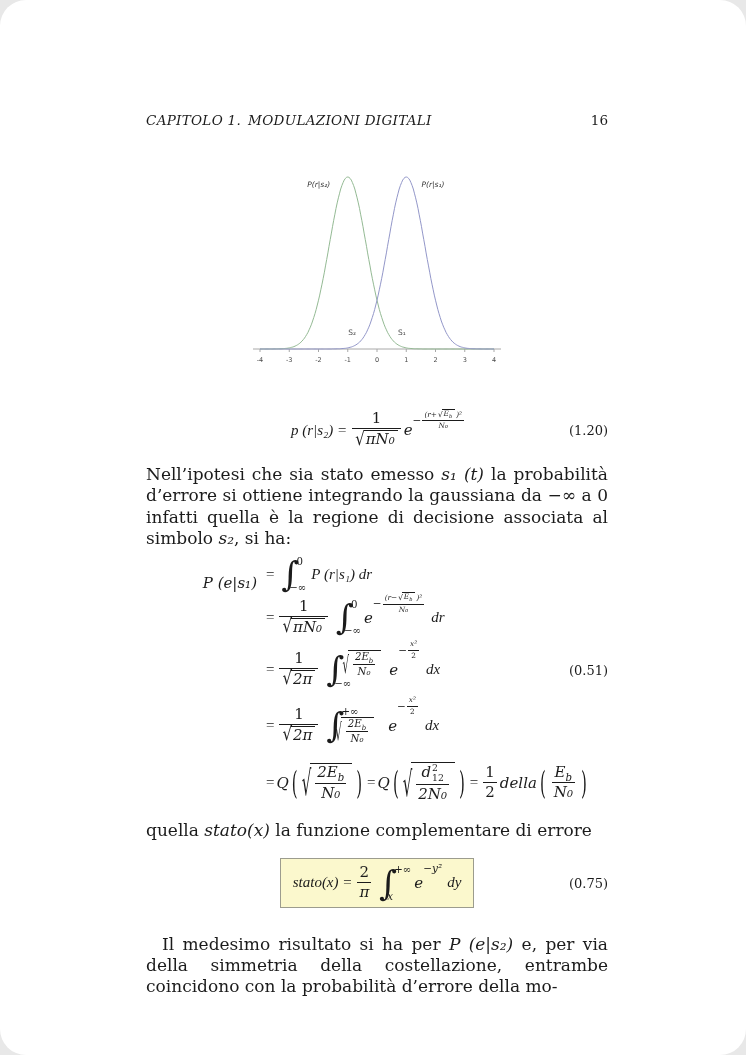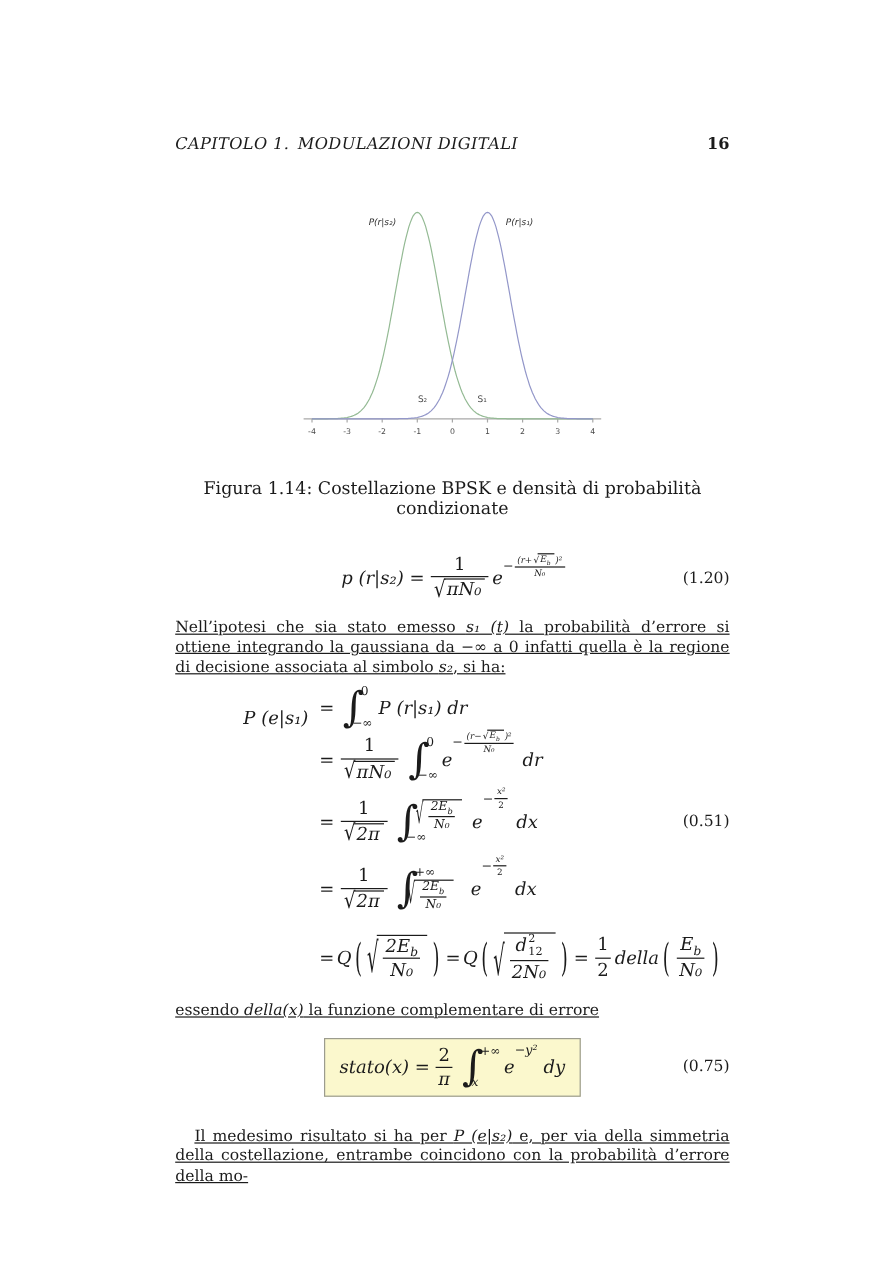--- a/index.html
+++ b/index.html
@@ -1,36 +1,36 @@
 <!DOCTYPE html>
 <html><head>
 <meta charset="utf-8">
 <style>
   html,body{margin:0;padding:0;background:#e8e8e8;}
   .page{position:relative;width:746px;height:1055px;background:#ffffff;margin:0 auto;
-        font-family:"DejaVu Serif",serif;color:#1b1b1b;overflow:hidden;}
+        font-family:"DejaVu Serif",serif;color:#1b1b1b;overflow:hidden;border-radius:26px;}
   .content{position:absolute;left:146px;top:112px;width:462px;}
 
   
   .pagehead{display:flex;justify-content:space-between;align-items:baseline;
             font-size:13.5px;}
   .ph-left{font-style:italic;letter-spacing:0.3px;}
-  .ph-right{font-style:normal;font-weight:bold;}
+  .ph-right{font-style:normal;}
 
   
   .figure{margin-top:26px;text-align:center;}
   #plot text{font-family:"DejaVu Sans",sans-serif;}
   .caption{margin-top:20px;text-align:center;font-size:14.5px;}
 
   
   .math{display:flex;align-items:center;font-family:"DejaVu Serif",serif;
         font-size:15px;white-space:nowrap;}
   .mi{font-style:italic;}
   .up{font-style:normal;}
-  .tok{margin:0 2px;}
+  .tok{margin:0 2px;font-family:Liberation Serif, serif;}
   .frac{display:inline-block;text-align:center;vertical-align:middle;margin:0 3px;line-height:1.15;}
   .frac>.num{display:block;padding:0 2px 1px;}
   .frac>.den{display:block;border-top:1px solid #1b1b1b;padding:1px 2px 0;}
   .sfrac{font-size:0.7em;margin:0 1px;}
   .sqrt{display:inline-flex;align-items:flex-end;margin:0 1px;}
   .sqrt>.rad{display:inline-block;line-height:1;margin-right:-1px;transform-origin:bottom center;font-style:normal;}
   .sqrt.med>.rad{transform:scaleY(1.25);}
   .sqrt.tall>.rad{transform:scaleY(2.3);}
   .sqrt>.rdc{border-top:1px solid #1b1b1b;padding:0 3px 0 2px;}
   .int{display:inline-flex;align-items:center;margin:0 3px 0 5px;}
@@ -45,21 +45,21 @@
   sub{font-size:0.68em;line-height:0;}
   .stk{display:inline-flex;flex-direction:column;align-items:flex-start;
        font-size:0.62em;line-height:1.1;font-style:normal;margin-left:1px;vertical-align:middle;}
 
   
   .eqrow{position:relative;display:flex;justify-content:center;align-items:center;min-height:52px;}
   .eqnum{position:absolute;right:0;top:50%;transform:translateY(-50%);
          font-size:13px;font-style:normal;}
 
   
-  .para{font-size:13px;line-height:1.26;text-align:justify;margin-top:10px;text-decoration:underline;}
+  .para{font-size:17px;line-height:1.26;text-align:justify;margin-top:10px;}
   .indent{text-indent:16px;}
 
   
   .align-block{margin-left:45px;margin-top:6px;display:flex;flex-direction:column;}
   .eqline{display:flex;align-items:center;position:relative;}
   .lhs{display:inline-flex;justify-content:flex-end;width:66px;margin-right:7px;margin-top:16px;}
   .h38{min-height:38px}.h48{min-height:48px}.h56{min-height:56px}.h58{min-height:58px}
 
   
   .hlbox{display:inline-flex;align-items:center;background:#fbf8cd;
@@ -99,23 +99,20 @@
           <text x="243" y="208" text-anchor="middle" font-size="6.5" fill="#4a4a4a">4</text>
           <path d="M9.0,195.0 L10.2,195.0 L11.3,195.0 L12.5,195.0 L13.7,195.0 L14.9,195.0 L16.0,195.0 L17.2,195.0 L18.4,195.0 L19.5,195.0 L20.7,195.0 L21.9,195.0 L23.0,194.9 L24.2,194.9 L25.4,194.9 L26.6,194.9 L27.7,194.8 L28.9,194.8 L30.1,194.8 L31.2,194.7 L32.4,194.6 L33.6,194.5 L34.7,194.4 L35.9,194.3 L37.1,194.1 L38.3,193.9 L39.4,193.6 L40.6,193.3 L41.8,193.0 L42.9,192.6 L44.1,192.1 L45.3,191.5 L46.4,190.9 L47.6,190.1 L48.8,189.2 L49.9,188.2 L51.1,187.0 L52.3,185.6 L53.5,184.1 L54.6,182.4 L55.8,180.4 L57.0,178.3 L58.1,175.8 L59.3,173.2 L60.5,170.2 L61.6,167.0 L62.8,163.4 L64.0,159.6 L65.2,155.4 L66.3,151.0 L67.5,146.2 L68.7,141.1 L69.8,135.8 L71.0,130.2 L72.2,124.3 L73.4,118.2 L74.5,111.9 L75.7,105.5 L76.9,98.9 L78.0,92.3 L79.2,85.7 L80.4,79.1 L81.5,72.7 L82.7,66.3 L83.9,60.2 L85.0,54.4 L86.2,48.9 L87.4,43.8 L88.6,39.2 L89.7,35.0 L90.9,31.5 L92.1,28.5 L93.2,26.1 L94.4,24.4 L95.6,23.3 L96.8,23.0 L97.9,23.3 L99.1,24.4 L100.3,26.1 L101.4,28.5 L102.6,31.5 L103.8,35.0 L104.9,39.2 L106.1,43.8 L107.3,48.9 L108.5,54.4 L109.6,60.2 L110.8,66.3 L112.0,72.7 L113.1,79.1 L114.3,85.7 L115.5,92.3 L116.6,98.9 L117.8,105.5 L119.0,111.9 L120.1,118.2 L121.3,124.3 L122.5,130.2 L123.7,135.8 L124.8,141.1 L126.0,146.2 L127.2,151.0 L128.3,155.4 L129.5,159.6 L130.7,163.4 L131.9,167.0 L133.0,170.2 L134.2,173.2 L135.4,175.8 L136.5,178.3 L137.7,180.4 L138.9,182.4 L140.0,184.1 L141.2,185.6 L142.4,187.0 L143.5,188.2 L144.7,189.2 L145.9,190.1 L147.1,190.9 L148.2,191.5 L149.4,192.1 L150.6,192.6 L151.7,193.0 L152.9,193.3 L154.1,193.6 L155.3,193.9 L156.4,194.1 L157.6,194.3 L158.8,194.4 L159.9,194.5 L161.1,194.6 L162.3,194.7 L163.4,194.8 L164.6,194.8 L165.8,194.8 L167.0,194.9 L168.1,194.9 L169.3,194.9 L170.5,194.9 L171.6,195.0 L172.8,195.0 L174.0,195.0 L175.1,195.0 L176.3,195.0 L177.5,195.0 L178.7,195.0 L179.8,195.0 L181.0,195.0 L182.2,195.0 L183.3,195.0 L184.5,195.0 L185.7,195.0 L186.8,195.0 L188.0,195.0 L189.2,195.0 L190.3,195.0 L191.5,195.0 L192.7,195.0 L193.9,195.0 L195.0,195.0 L196.2,195.0 L197.4,195.0 L198.5,195.0 L199.7,195.0 L200.9,195.0 L202.0,195.0 L203.2,195.0 L204.4,195.0 L205.6,195.0 L206.7,195.0 L207.9,195.0 L209.1,195.0 L210.2,195.0 L211.4,195.0 L212.6,195.0 L213.8,195.0 L214.9,195.0 L216.1,195.0 L217.3,195.0 L218.4,195.0 L219.6,195.0 L220.8,195.0 L221.9,195.0 L223.1,195.0 L224.3,195.0 L225.5,195.0 L226.6,195.0 L227.8,195.0 L229.0,195.0 L230.1,195.0 L231.3,195.0 L232.5,195.0 L233.6,195.0 L234.8,195.0 L236.0,195.0 L237.2,195.0 L238.3,195.0 L239.5,195.0 L240.7,195.0 L241.8,195.0 L243.0,195.0" fill="none" stroke="#94ba94" stroke-width="1"></path>
           <path d="M9.0,195.0 L10.2,195.0 L11.3,195.0 L12.5,195.0 L13.7,195.0 L14.9,195.0 L16.0,195.0 L17.2,195.0 L18.4,195.0 L19.5,195.0 L20.7,195.0 L21.9,195.0 L23.0,195.0 L24.2,195.0 L25.4,195.0 L26.6,195.0 L27.7,195.0 L28.9,195.0 L30.1,195.0 L31.2,195.0 L32.4,195.0 L33.6,195.0 L34.7,195.0 L35.9,195.0 L37.1,195.0 L38.3,195.0 L39.4,195.0 L40.6,195.0 L41.8,195.0 L42.9,195.0 L44.1,195.0 L45.3,195.0 L46.4,195.0 L47.6,195.0 L48.8,195.0 L49.9,195.0 L51.1,195.0 L52.3,195.0 L53.5,195.0 L54.6,195.0 L55.8,195.0 L57.0,195.0 L58.1,195.0 L59.3,195.0 L60.5,195.0 L61.6,195.0 L62.8,195.0 L64.0,195.0 L65.2,195.0 L66.3,195.0 L67.5,195.0 L68.7,195.0 L69.8,195.0 L71.0,195.0 L72.2,195.0 L73.4,195.0 L74.5,195.0 L75.7,195.0 L76.9,195.0 L78.0,195.0 L79.2,195.0 L80.4,195.0 L81.5,194.9 L82.7,194.9 L83.9,194.9 L85.0,194.9 L86.2,194.8 L87.4,194.8 L88.6,194.8 L89.7,194.7 L90.9,194.6 L92.1,194.5 L93.2,194.4 L94.4,194.3 L95.6,194.1 L96.8,193.9 L97.9,193.6 L99.1,193.3 L100.3,193.0 L101.4,192.6 L102.6,192.1 L103.8,191.5 L104.9,190.9 L106.1,190.1 L107.3,189.2 L108.5,188.2 L109.6,187.0 L110.8,185.6 L112.0,184.1 L113.1,182.4 L114.3,180.4 L115.5,178.3 L116.6,175.8 L117.8,173.2 L119.0,170.2 L120.1,167.0 L121.3,163.4 L122.5,159.6 L123.7,155.4 L124.8,151.0 L126.0,146.2 L127.2,141.1 L128.3,135.8 L129.5,130.2 L130.7,124.3 L131.9,118.2 L133.0,111.9 L134.2,105.5 L135.4,98.9 L136.5,92.3 L137.7,85.7 L138.9,79.1 L140.0,72.7 L141.2,66.3 L142.4,60.2 L143.5,54.4 L144.7,48.9 L145.9,43.8 L147.1,39.2 L148.2,35.0 L149.4,31.5 L150.6,28.5 L151.7,26.1 L152.9,24.4 L154.1,23.3 L155.3,23.0 L156.4,23.3 L157.6,24.4 L158.8,26.1 L159.9,28.5 L161.1,31.5 L162.3,35.0 L163.4,39.2 L164.6,43.8 L165.8,48.9 L167.0,54.4 L168.1,60.2 L169.3,66.3 L170.5,72.7 L171.6,79.1 L172.8,85.7 L174.0,92.3 L175.1,98.9 L176.3,105.5 L177.5,111.9 L178.7,118.2 L179.8,124.3 L181.0,130.2 L182.2,135.8 L183.3,141.1 L184.5,146.2 L185.7,151.0 L186.8,155.4 L188.0,159.6 L189.2,163.4 L190.3,167.0 L191.5,170.2 L192.7,173.2 L193.9,175.8 L195.0,178.3 L196.2,180.4 L197.4,182.4 L198.5,184.1 L199.7,185.6 L200.9,187.0 L202.0,188.2 L203.2,189.2 L204.4,190.1 L205.6,190.9 L206.7,191.5 L207.9,192.1 L209.1,192.6 L210.2,193.0 L211.4,193.3 L212.6,193.6 L213.8,193.9 L214.9,194.1 L216.1,194.3 L217.3,194.4 L218.4,194.5 L219.6,194.6 L220.8,194.7 L221.9,194.8 L223.1,194.8 L224.3,194.8 L225.5,194.9 L226.6,194.9 L227.8,194.9 L229.0,194.9 L230.1,195.0 L231.3,195.0 L232.5,195.0 L233.6,195.0 L234.8,195.0 L236.0,195.0 L237.2,195.0 L238.3,195.0 L239.5,195.0 L240.7,195.0 L241.8,195.0 L243.0,195.0" fill="none" stroke="#9397c9" stroke-width="1"></path>
           <text x="79.125" y="33.32000000000002" text-anchor="end" font-size="7.5" font-style="italic" fill="#333333">P(r|s₂)</text>
           <text x="170.535" y="33.32000000000002" text-anchor="start" font-size="7.5" font-style="italic" fill="#333333">P(r|s₁)</text>
           <text x="101.1375" y="181.24" text-anchor="middle" font-size="7.5" fill="#4a4a4a">S₂</text>
           <text x="150.86249999999998" y="181.24" text-anchor="middle" font-size="7.5" fill="#4a4a4a">S₁</text>
         </svg>
     </div>
 
-    <div class="caption">
-      <span>Figura 1.14: Costellazione BPSK e densità di probabilità condizionate</span>
-    </div>
 
     <div class="eqrow" style="margin-top:24px;">
       <span class="math">
         <span class="mi tok">p (r|s₂) =</span>
         <span class="frac">
           <span class="num up">1</span>
           <span class="den up"><span class="sqrt med">
                 <span class="rad">√</span>
                 <span class="rdc mi">πN₀</span>
               </span></span>
@@ -275,21 +272,21 @@
         <span class="mi">della</span>
         <span class="bpar">(</span>
         <span class="frac">
             <span class="num"><span class="mi">E</span><sub class="mi">b</sub></span>
             <span class="den mi">N₀</span>
           </span>
         <span class="bpar">)</span>
       </div>
     </div>
 
-    <p class="para" style="margin-top:8px;"><span>essendo </span><span class="mi">della(x)</span><span> la funzione complementare di errore</span></p>
+    <p class="para" style="margin-top:8px;"><span>quella </span><span class="mi">stato(x)</span><span> la funzione complementare di errore</span></p>
 
     <div class="eqrow" style="margin-top:4px;min-height:48px;">
       <span class="hlbox">
         <span class="math">
           <span class="mi tok">stato(x) =</span>
           <span class="frac">
               <span class="num up">2</span>
               <span class="den mi">π</span>
             </span>
           <span class="int">

